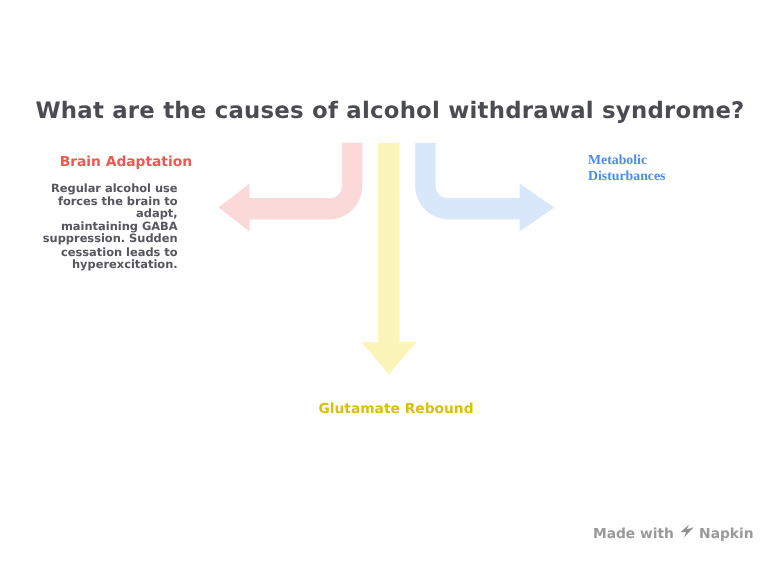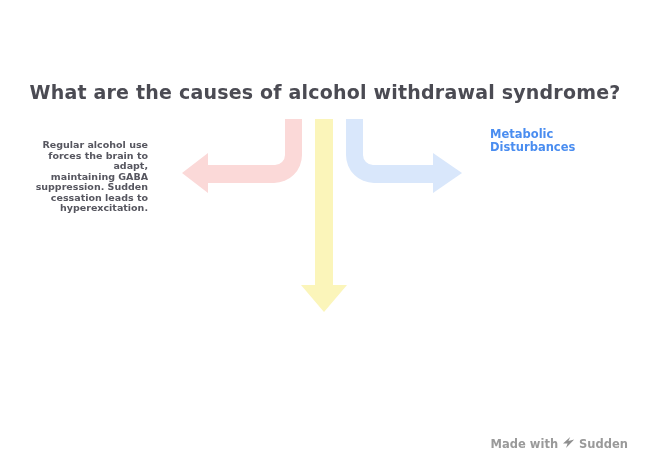--- a/index.html
+++ b/index.html
@@ -13,21 +13,21 @@
   }
   .arrows { position:absolute; left:0; top:0; }
   .block { position:absolute; }
   .block .heading { font-size:11.5px; font-weight:700; margin:0 0 4px 0; line-height:13px; }
   .block .body {
     font-size:9.5px; font-weight:600; color:#56565f; line-height:10.5px;
     margin:12px; white-space:pre-line;
   }
   .block-left  { left:15px;  top:128px; width:145px; text-align:right; }
   .block-left .heading { color:#ec5a4f; }
-  .block-right { left:490px; top:128px; width:150px; text-align:left; }
+  .block-right { left:490px; top:128px; width:150px; text-align:left;font-family:Liberation Serif, serif; }
   .block-right .heading { color:#4a8df0; width:92px; }
   .block-bottom{ left:240px; top:334px; width:180px; text-align:center; }
   .block-bottom .heading { color:#dcbf0c; }
   .footer {
     position:absolute; top:436px; right:22px; display:flex; align-items:center;
     gap:4px; color:#9a9a9a; font-size:11.5px; font-weight:600; cursor:pointer;
   }
   .footer .pen { display:inline-block; }
 </style>
 </head>
@@ -37,38 +37,40 @@
 
   <div class="title">What are the causes of alcohol withdrawal syndrome?</div>
 
   <svg class="arrows" width="650" height="470" viewBox="0 0 650 470">
     <path d="M285,119 L285,155 A10,10 0 0 1 275,165 L208,165 L208,153 L182,173 L208,193 L208,183 L274,183 A28,28 0 0 0 302,155 L302,119 Z" fill="#fbd9d8"></path>
     <path d="M315,119 L315,285 L301,285 L324,312 L347,285 L333,285 L333,119 Z" fill="#fbf5ba"></path>
     <path d="M363,119 L363,155 A10,10 0 0 0 373,165 L433,165 L433,153 L462,173 L433,193 L433,183 L374,183 A28,28 0 0 1 346,155 L346,119 Z" fill="#d9e7fb"></path>
   </svg>
 
   <div class="block block-left">
+    <div class="heading">Brain Adaptation</div>
     <p class="body">Regular alcohol use
 forces the brain to adapt,
 maintaining GABA
 suppression. Sudden
 cessation leads to
 hyperexcitation.</p>
   </div>
 
   <div class="block block-right">
     <div class="heading">Metabolic Disturbances</div>
   </div>
 
   <div class="block block-bottom">
+    <div class="heading">Glutamate Rebound</div>
   </div>
 
   <div class="footer">
     <span>Made with</span>
     <span class="pen">
       <svg width="13" height="13" viewBox="0 0 13 13">
         <path d="M1,7.5 L8.2,1 L6.4,5.1 L12.2,3.4 L4,12 L5.6,7.4 Z" fill="#8f8f8f"></path>
       </svg>
     </span>
-    <span>Sudden</span>
+    <span>Napkin</span>
   </div>
 
 </div>
 
 </body></html>

